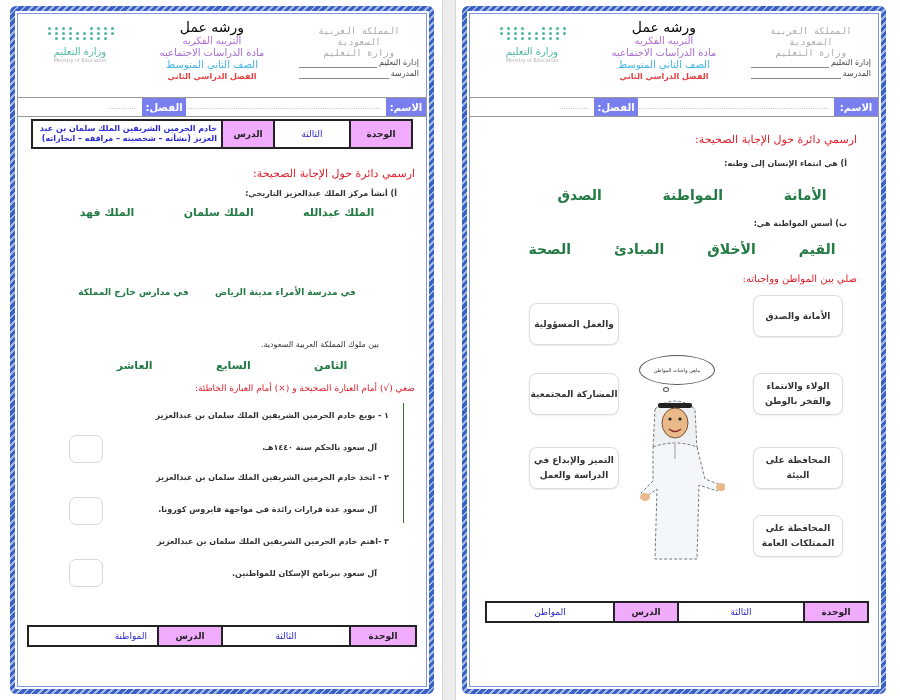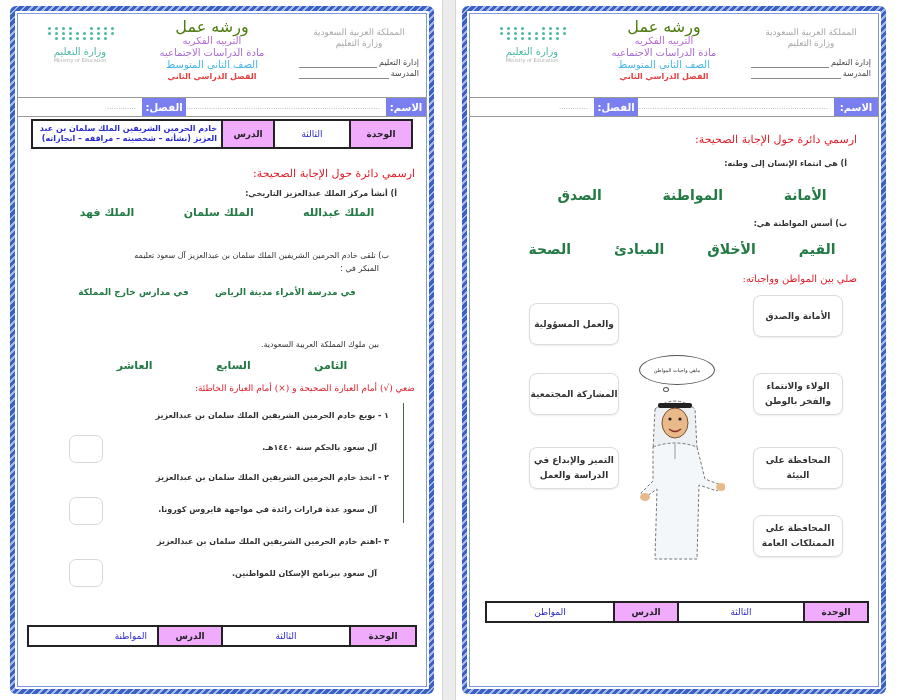--- a/index.html
+++ b/index.html
@@ -5,26 +5,26 @@
 *{box-sizing:border-box;margin:0;padding:0}
 html,body{width:900px;height:700px;overflow:hidden;background:#ffffff;font-family:"DejaVu Sans","Liberation Sans",sans-serif}
 .viewer{position:relative;width:900px;height:700px;background:#fff}
 .gutter{position:absolute;left:442px;top:0;width:14px;height:700px;background:#ececec;border-left:1px solid #d6d6d6;border-right:1px solid #d6d6d6}
 .page{position:absolute;top:6px;width:424px;height:688px;background:#fff;border:5px solid #3a62c6;border-radius:6px;box-shadow:inset 0 0 0 2px #ffffff,inset 0 0 0 3px #7d98e0}
 .page::before{content:"";position:absolute;inset:-5px;border-radius:6px;background:repeating-linear-gradient(135deg,rgba(255,255,255,0.55) 0 2px,transparent 2px 5px);-webkit-mask:linear-gradient(#000 0 0) content-box,linear-gradient(#000 0 0);-webkit-mask-composite:xor;mask-composite:exclude;padding:5px;pointer-events:none}
 #page-left{left:10px}
 #page-right{left:462px}
 .hdr{position:absolute;top:8px;left:8px;right:8px;height:78px;direction:rtl}
 .emblem{position:absolute;right:12px;top:8px;width:100px;text-align:center}
-.emblem .mark{font-size:9px;color:#a8a8a8;line-height:11px;font-family:Liberation Sans, sans-serif}
+.emblem .mark{font-size:9px;color:#a8a8a8;line-height:11px;font-family:Liberation Mono, monospace}
 .admin{position:absolute;right:2px;top:38px;width:120px;font-size:8px;color:#444;line-height:11px}
 .admin div{display:flex;align-items:flex-end;gap:2px}
 .admin .line{flex:1;border-bottom:1px solid #888;height:8px}
 .center{position:absolute;left:110px;right:130px;top:0;text-align:center;line-height:12px}
-.c-title{font-size:16px;color:#4d7c0f;line-height:16px}
+.c-title{font-size:14px;color:#000000;line-height:16px}
 .c-sub1{font-size:10px;color:#b66ad6}
 .c-sub2{font-size:10px;color:#a86ad0}
 .c-sub3{font-size:10px;color:#43b6e6}
 .c-sub4{font-size:8px;color:#e64040;font-weight:bold}
 .moe{position:absolute;left:12px;top:8px;width:90px;text-align:center}
 .dots{display:grid;grid-template-columns:repeat(10,5px);gap:2px;justify-content:center;margin-bottom:6px}
 .dots span{width:3px;height:3px;border-radius:50%;background:#4bb7a5;display:block}
 .moe-ar{font-size:10px;color:#4bb7a5;direction:rtl}
 .moe-en{font-size:5px;color:#b0b0b0}
 .namerow{position:absolute;top:86px;left:2px;right:2px;height:20px;border:1px solid #999;display:flex;direction:rtl;background:#fff}
@@ -127,24 +127,20 @@
     </div>
 
     <div class="abs rtl red-h" style="top:156px;right:14px">ارسمي دائرة حول الإجابة الصحيحة:</div>
     <div class="abs rtl q" style="top:178px;right:32px">أ) أنشأ مركز الملك عبدالعزيز التاريخي:</div>
     <div class="abs green-row" style="top:195px;left:40px;right:30px;font-size:11px">
       <span class="opt">الملك عبدالله</span>
       <span class="opt">الملك سلمان</span>
       <span class="opt">الملك فهد</span>
     </div>
 
-    <div class="abs rtl q" style="top:240px;right:40px;left:40px;font-weight:normal">
-      <div>ب) تلقى خادم الحرمين الشريفين الملك سلمان بن عبدالعزيز آل سعود تعليمه</div>
-      <div style="padding-right:10px;margin-top:4px">المبكر في :</div>
-    </div>
     <div class="abs green-row" style="top:276px;left:50px;right:60px;font-size:9px">
       <span class="opt">في مدرسة الأمراء مدينة الرياض</span>
       <span class="opt">في مدارس خارج المملكة</span>
     </div>
 
     <div class="abs rtl q" style="top:316px;right:40px;left:40px;font-weight:normal">
       <div style="padding-right:10px;margin-top:13px">بين ملوك المملكة العربية السعودية.</div>
     </div>
     <div class="abs green-row" style="top:348px;left:70px;right:50px;font-size:11px">
       <span class="opt">الثامن</span>

